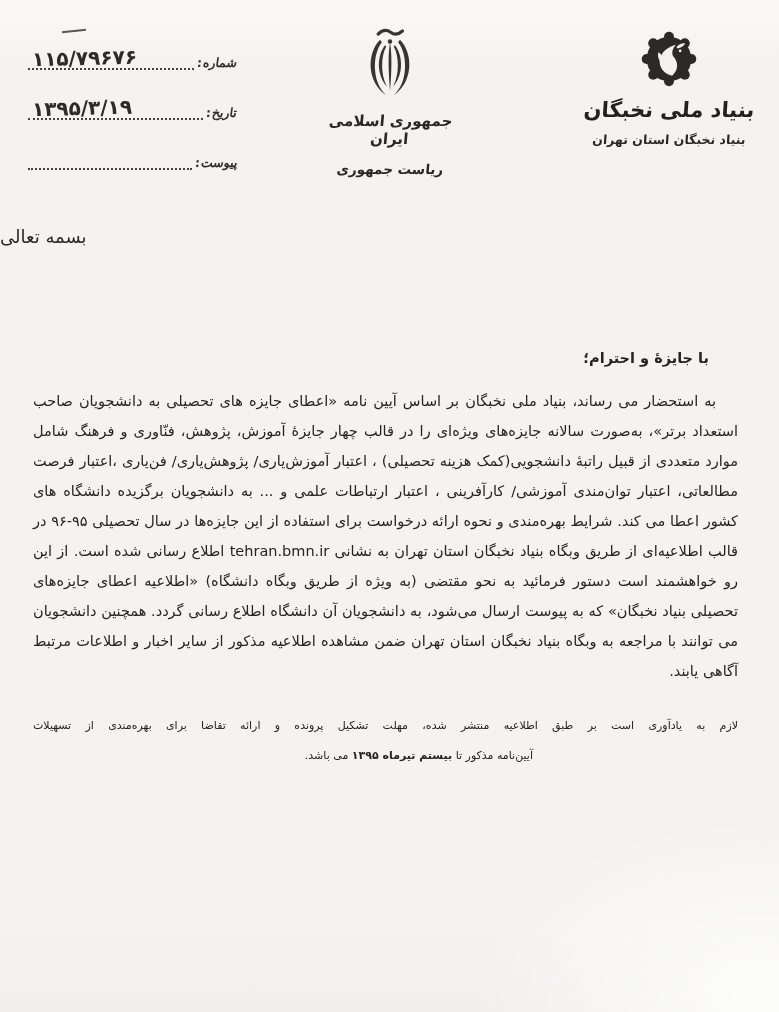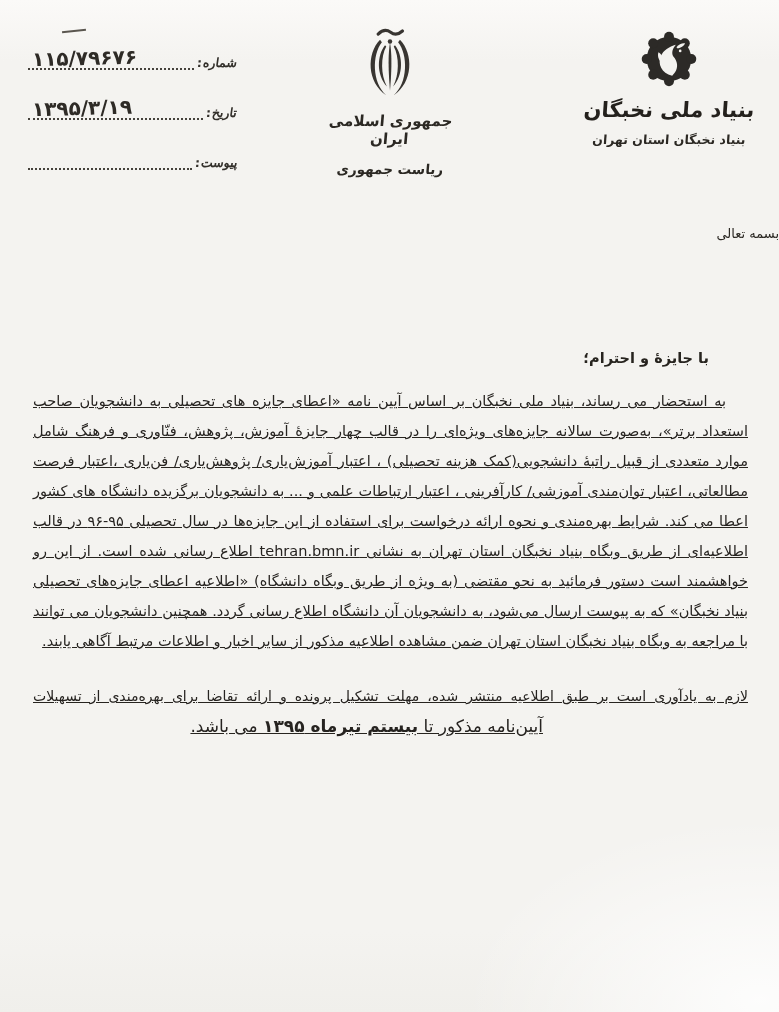--- a/index.html
+++ b/index.html
@@ -30,30 +30,30 @@
   
   .hcenter{position:absolute;top:26px;left:327px;width:126px;text-align:center;}
   .hcenter .emblem{display:inline-block;}
   .gov1{font-size:15px;font-weight:bold;margin-top:6px;transform:skewX(-5deg);color:#2b2823;}
   .gov2{font-size:13.5px;font-weight:bold;margin-top:13px;transform:skewX(-5deg);color:#2b2823;}
   
   .hright{position:absolute;top:28px;left:578px;width:182px;text-align:center;}
   .org{font-size:21px;font-weight:bold;margin-top:4px;transform:skewX(-4deg);color:#24211d;white-space:nowrap;}
   .branch{font-size:12.5px;font-weight:bold;margin-top:10px;transform:skewX(-4deg);color:#2b2823;white-space:nowrap;}
   
-  .basmala{position:absolute;top:226px;left:0;width:779px;text-align:right;font-size:13px;color:#2b2823;}
+  .basmala{position:absolute;top:226px;left:0;width:779px;text-align:left;font-size:18px;color:#2b2823;}
   .salutation{position:absolute;top:350px;right:70px;font-size:14.5px;font-weight:bold;color:#27241f;}
-  .bodyblock{position:absolute;top:386px;left:33px;right:31px;text-decoration:underline;}
+  .bodyblock{position:absolute;top:386px;left:33px;right:41px;}
   .para1{
     font-size:14.5px;line-height:30px;text-align:justify;text-indent:22px;
     color:#262320;margin:0;
   }
   .para2{margin-top:25px;}
-  .para2 .l1{font-size:14px;line-height:30px;text-align:justify;text-align-last:justify;color:#262320;}
-  .para2 .l2{font-size:17px;line-height:30px;padding-right:205px;color:#262320;}
+  .para2 .l1{font-size:11px;line-height:30px;text-align:justify;text-align-last:justify;color:#262320;}
+  .para2 .l2{font-size:11px;line-height:30px;padding-right:205px;color:#262320;}
   .para2 .l2 b{font-weight:bold;}
 </style>
 </head>
 <body>
 
 <div class="page">
 
   <div class="hfields">
     <div class="hfield" style="top:8px;">
       <span class="lbl">شماره:</span>

